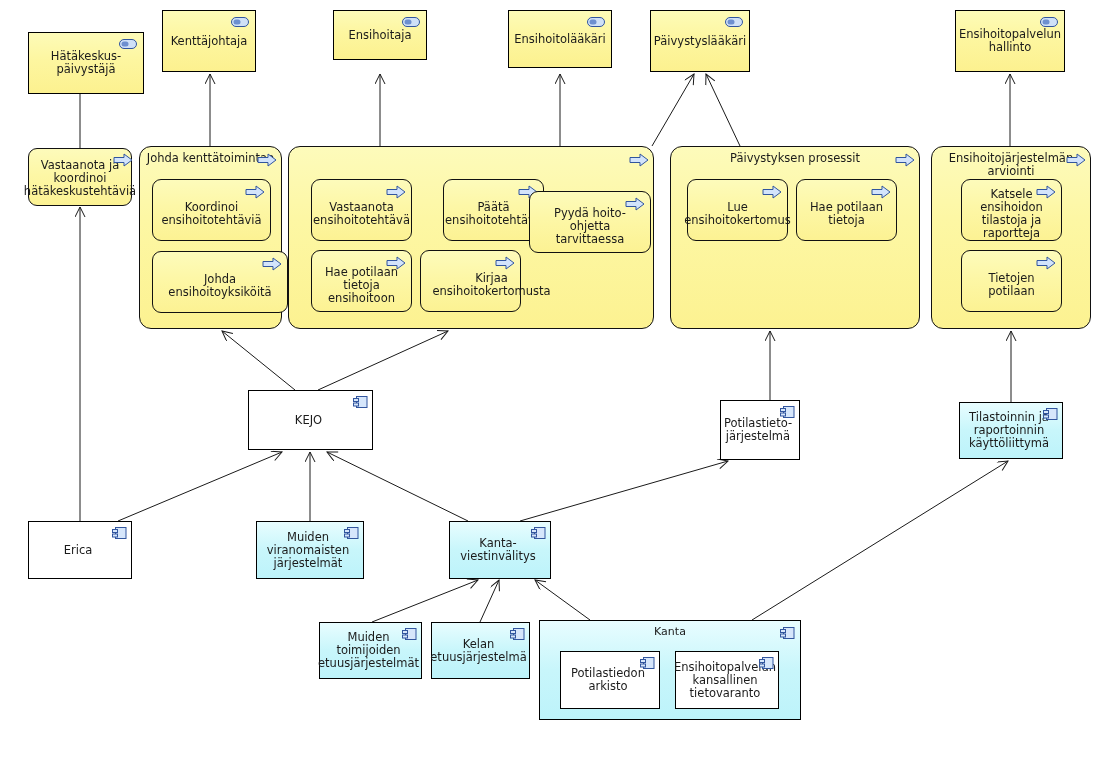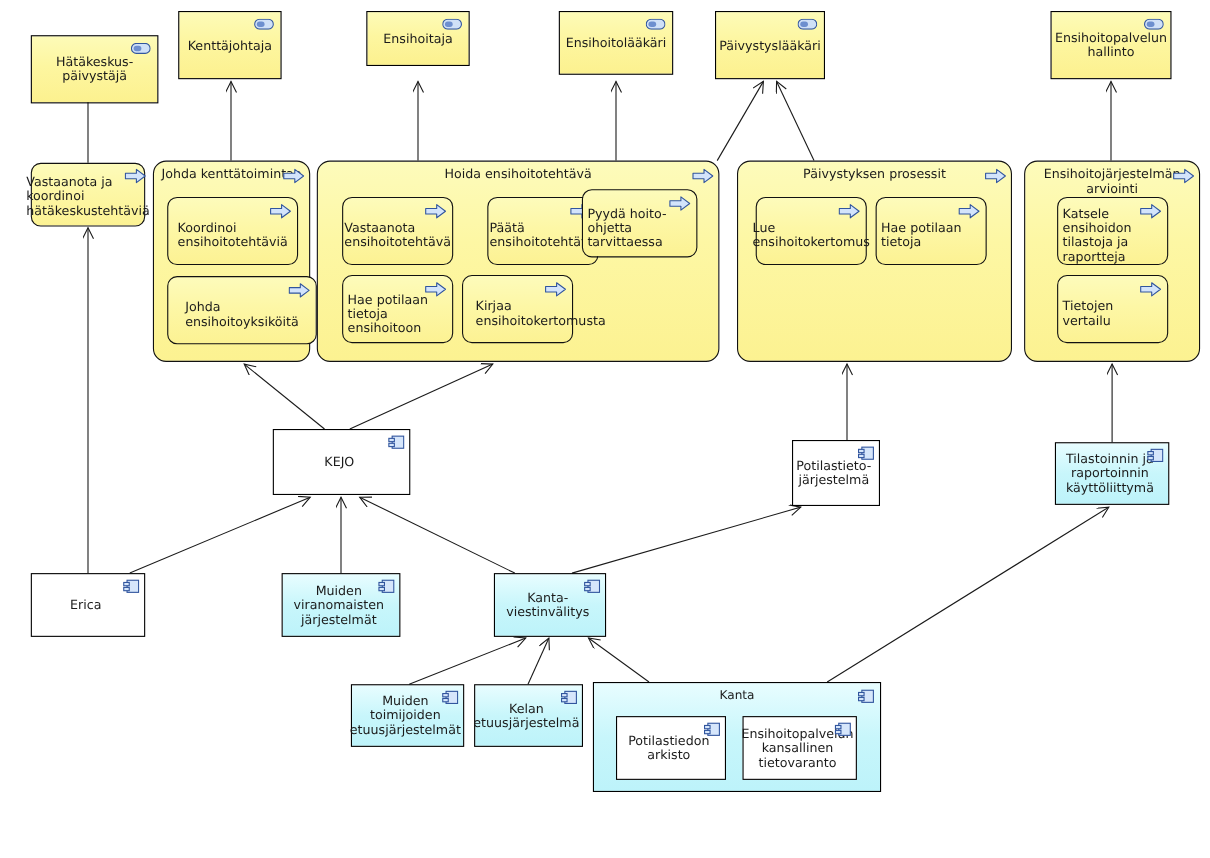--- a/index.html
+++ b/index.html
@@ -45,21 +45,21 @@
     pointer-events:none;
   }
   
   .proc{
     position:absolute;
     background:linear-gradient(180deg,#fdfbbb 0%,#fdf7a6 45%,#fcf293 100%);
     border:1px solid #111;
     border-radius:9px;
     box-sizing:border-box;
     display:flex;align-items:center;justify-content:center;
-    text-align:left;
+    text-align:center;
     font-size:11.5px;color:#1b1b1b;line-height:13px;
     padding:10px 4px 2px 4px;
     z-index:9;
   }
   
   .comp{
     position:absolute;
     border:1px solid #000;
     box-sizing:border-box;
     display:flex;align-items:center;justify-content:center;
@@ -197,37 +197,36 @@
             </svg></span>
         </div>
         <div class="proc" style="left: 12px; top: 104px; width: 136px; height: 62px;">
           <div>Johda<br>ensihoitoyksiköitä</div>
           <span class="arrow-icon" style="right: 5px; top: 5px;"><svg viewBox="0 0 20 14" xmlns="http://www.w3.org/2000/svg">
               <path d="M1,4.5 L11,4.5 L11,1 L19,7 L11,13 L11,9.5 L1,9.5 Z" fill="#d3e4fb" stroke="#31559e" stroke-width="1" stroke-linejoin="round"></path>
             </svg></span>
         </div>
       </div>
       <div class="pgroup" style="left: 288px; top: 146px; width: 366px; height: 183px;">
-        <div class="gtitle">Hoida ensihoitotehtävä</div>
         <span class="arrow-icon" style="right: 4px; top: 5px;"><svg viewBox="0 0 20 14" xmlns="http://www.w3.org/2000/svg">
             <path d="M1,4.5 L11,4.5 L11,1 L19,7 L11,13 L11,9.5 L1,9.5 Z" fill="#d3e4fb" stroke="#31559e" stroke-width="1" stroke-linejoin="round"></path>
           </svg></span>
         <div class="proc" style="left: 22px; top: 32px; width: 101px; height: 62px;">
           <div>Vastaanota<br>ensihoitotehtävä</div>
           <span class="arrow-icon" style="right: 5px; top: 5px;"><svg viewBox="0 0 20 14" xmlns="http://www.w3.org/2000/svg">
               <path d="M1,4.5 L11,4.5 L11,1 L19,7 L11,13 L11,9.5 L1,9.5 Z" fill="#d3e4fb" stroke="#31559e" stroke-width="1" stroke-linejoin="round"></path>
             </svg></span>
         </div>
         <div class="proc" style="left: 131px; top: 32px; width: 101px; height: 62px; margin-left: 23px;">
           <div>Päätä<br>ensihoitotehtävä</div>
           <span class="arrow-icon" style="right: 5px; top: 5px;"><svg viewBox="0 0 20 14" xmlns="http://www.w3.org/2000/svg">
               <path d="M1,4.5 L11,4.5 L11,1 L19,7 L11,13 L11,9.5 L1,9.5 Z" fill="#d3e4fb" stroke="#31559e" stroke-width="1" stroke-linejoin="round"></path>
             </svg></span>
         </div>
-        <div class="proc" style="left: 240px; top: 25px; width: 105px; height: 62px;">
+        <div class="proc" style="left: 240px; top: 44px; width: 122px; height: 62px;">
           <div>Pyydä hoito-ohjetta<br>tarvittaessa</div>
           <span class="arrow-icon" style="right: 5px; top: 5px;"><svg viewBox="0 0 20 14" xmlns="http://www.w3.org/2000/svg">
               <path d="M1,4.5 L11,4.5 L11,1 L19,7 L11,13 L11,9.5 L1,9.5 Z" fill="#d3e4fb" stroke="#31559e" stroke-width="1" stroke-linejoin="round"></path>
             </svg></span>
         </div>
         <div class="proc" style="left: 22px; top: 103px; width: 101px; height: 62px;">
           <div>Hae potilaan tietoja<br>ensihoitoon</div>
           <span class="arrow-icon" style="right: 5px; top: 5px;"><svg viewBox="0 0 20 14" xmlns="http://www.w3.org/2000/svg">
               <path d="M1,4.5 L11,4.5 L11,1 L19,7 L11,13 L11,9.5 L1,9.5 Z" fill="#d3e4fb" stroke="#31559e" stroke-width="1" stroke-linejoin="round"></path>
             </svg></span>
@@ -262,21 +261,21 @@
         <span class="arrow-icon" style="right: 4px; top: 5px;"><svg viewBox="0 0 20 14" xmlns="http://www.w3.org/2000/svg">
             <path d="M1,4.5 L11,4.5 L11,1 L19,7 L11,13 L11,9.5 L1,9.5 Z" fill="#d3e4fb" stroke="#31559e" stroke-width="1" stroke-linejoin="round"></path>
           </svg></span>
         <div class="proc" style="left: 29px; top: 32px; width: 101px; height: 62px;">
           <div>Katsele ensihoidon<br>tilastoja ja<br>raportteja</div>
           <span class="arrow-icon" style="right: 5px; top: 5px;"><svg viewBox="0 0 20 14" xmlns="http://www.w3.org/2000/svg">
               <path d="M1,4.5 L11,4.5 L11,1 L19,7 L11,13 L11,9.5 L1,9.5 Z" fill="#d3e4fb" stroke="#31559e" stroke-width="1" stroke-linejoin="round"></path>
             </svg></span>
         </div>
         <div class="proc" style="left: 29px; top: 103px; width: 101px; height: 62px;">
-          <div>Tietojen vertailu</div>
+          <div>Tietojen potilaan</div>
           <span class="arrow-icon" style="right: 5px; top: 5px;"><svg viewBox="0 0 20 14" xmlns="http://www.w3.org/2000/svg">
               <path d="M1,4.5 L11,4.5 L11,1 L19,7 L11,13 L11,9.5 L1,9.5 Z" fill="#d3e4fb" stroke="#31559e" stroke-width="1" stroke-linejoin="round"></path>
             </svg></span>
         </div>
       </div>
       <div class="comp white" style="left: 248px; top: 390px; width: 125px; height: 60px;">
         <div>KEJO</div>
         <span class="comp-icon" style="right: 4px; top: 4px;"><svg viewBox="0 0 16 14" xmlns="http://www.w3.org/2000/svg">
             <rect x="4.5" y="1.5" width="10.5" height="11" fill="#d6e6fb" stroke="#31559e" stroke-width="1"></rect>
             <rect x="1.5" y="3.5" width="5" height="3" fill="#d6e6fb" stroke="#31559e" stroke-width="1"></rect>

